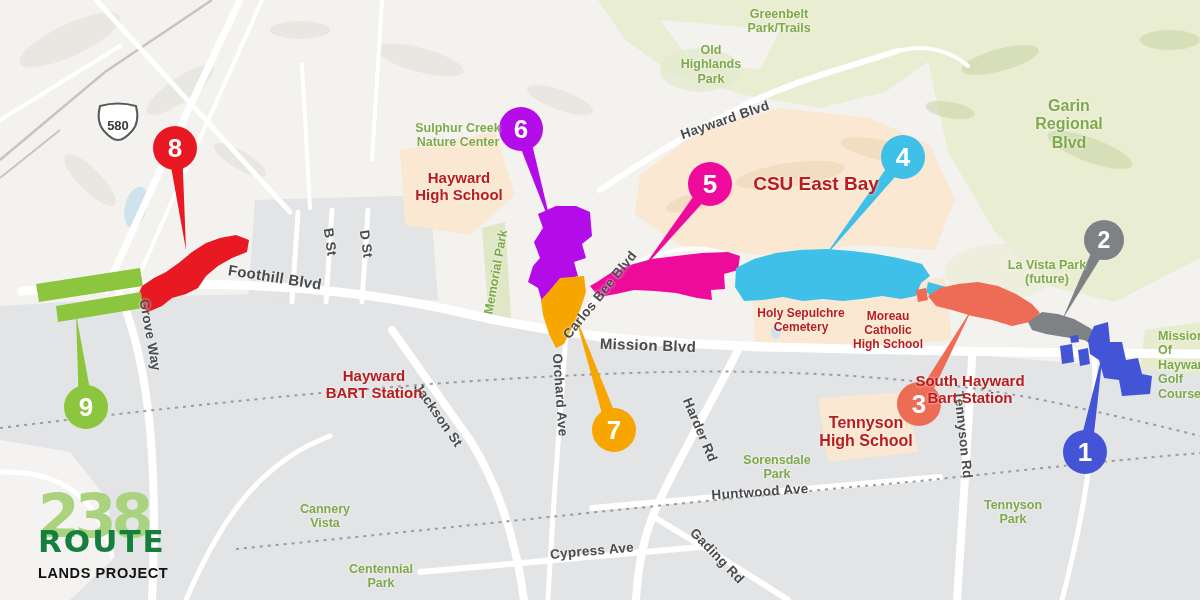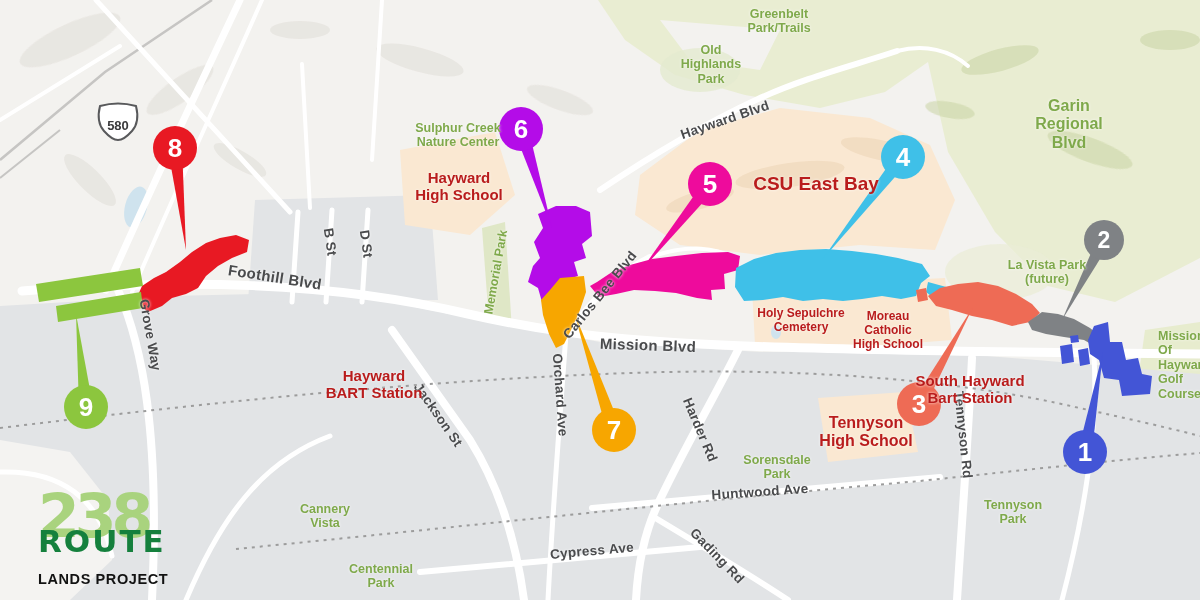--- a/index.html
+++ b/index.html
@@ -16,21 +16,21 @@
   .street{color:#4a4b4d;font-weight:bold;font-size:13.5px;letter-spacing:.3px;
           text-shadow:0 0 3px rgba(255,255,255,.95);}
   .street-lg{font-size:15px;}
   .pin-num{font:bold 26px "Liberation Sans",sans-serif;fill:#fff;}
   .pin-num-sm{font:bold 23px "Liberation Sans",sans-serif;fill:#fff;}
   .shield-num{font:bold 13px "Liberation Sans",sans-serif;fill:#3a3a3c;}
   .logo{position:absolute;left:38px;top:486px;line-height:1;
         font-family:"DejaVu Sans",sans-serif;font-weight:bold;}
   .logo-238{font-size:60px;color:#a9d37e;letter-spacing:-5px;}
   .logo-route{font-size:31px;color:#15803d;letter-spacing:2px;margin-top:-20px;}
-  .logo-sub{font-size:14.5px;color:#121212;letter-spacing:.6px;margin-top:15px;
+  .logo-sub{font-size:14.5px;color:#121212;letter-spacing:.6px;margin-top:9px;
             font-family:"Liberation Sans",sans-serif;font-weight:bold;}
 </style>
 </head>
 <body>
 
 <div class="map">
 
 <svg width="1200" height="600" viewBox="0 0 1200 600">
 
   <rect x="0" y="0" width="1200" height="600" fill="#f3f2ef"></rect>

